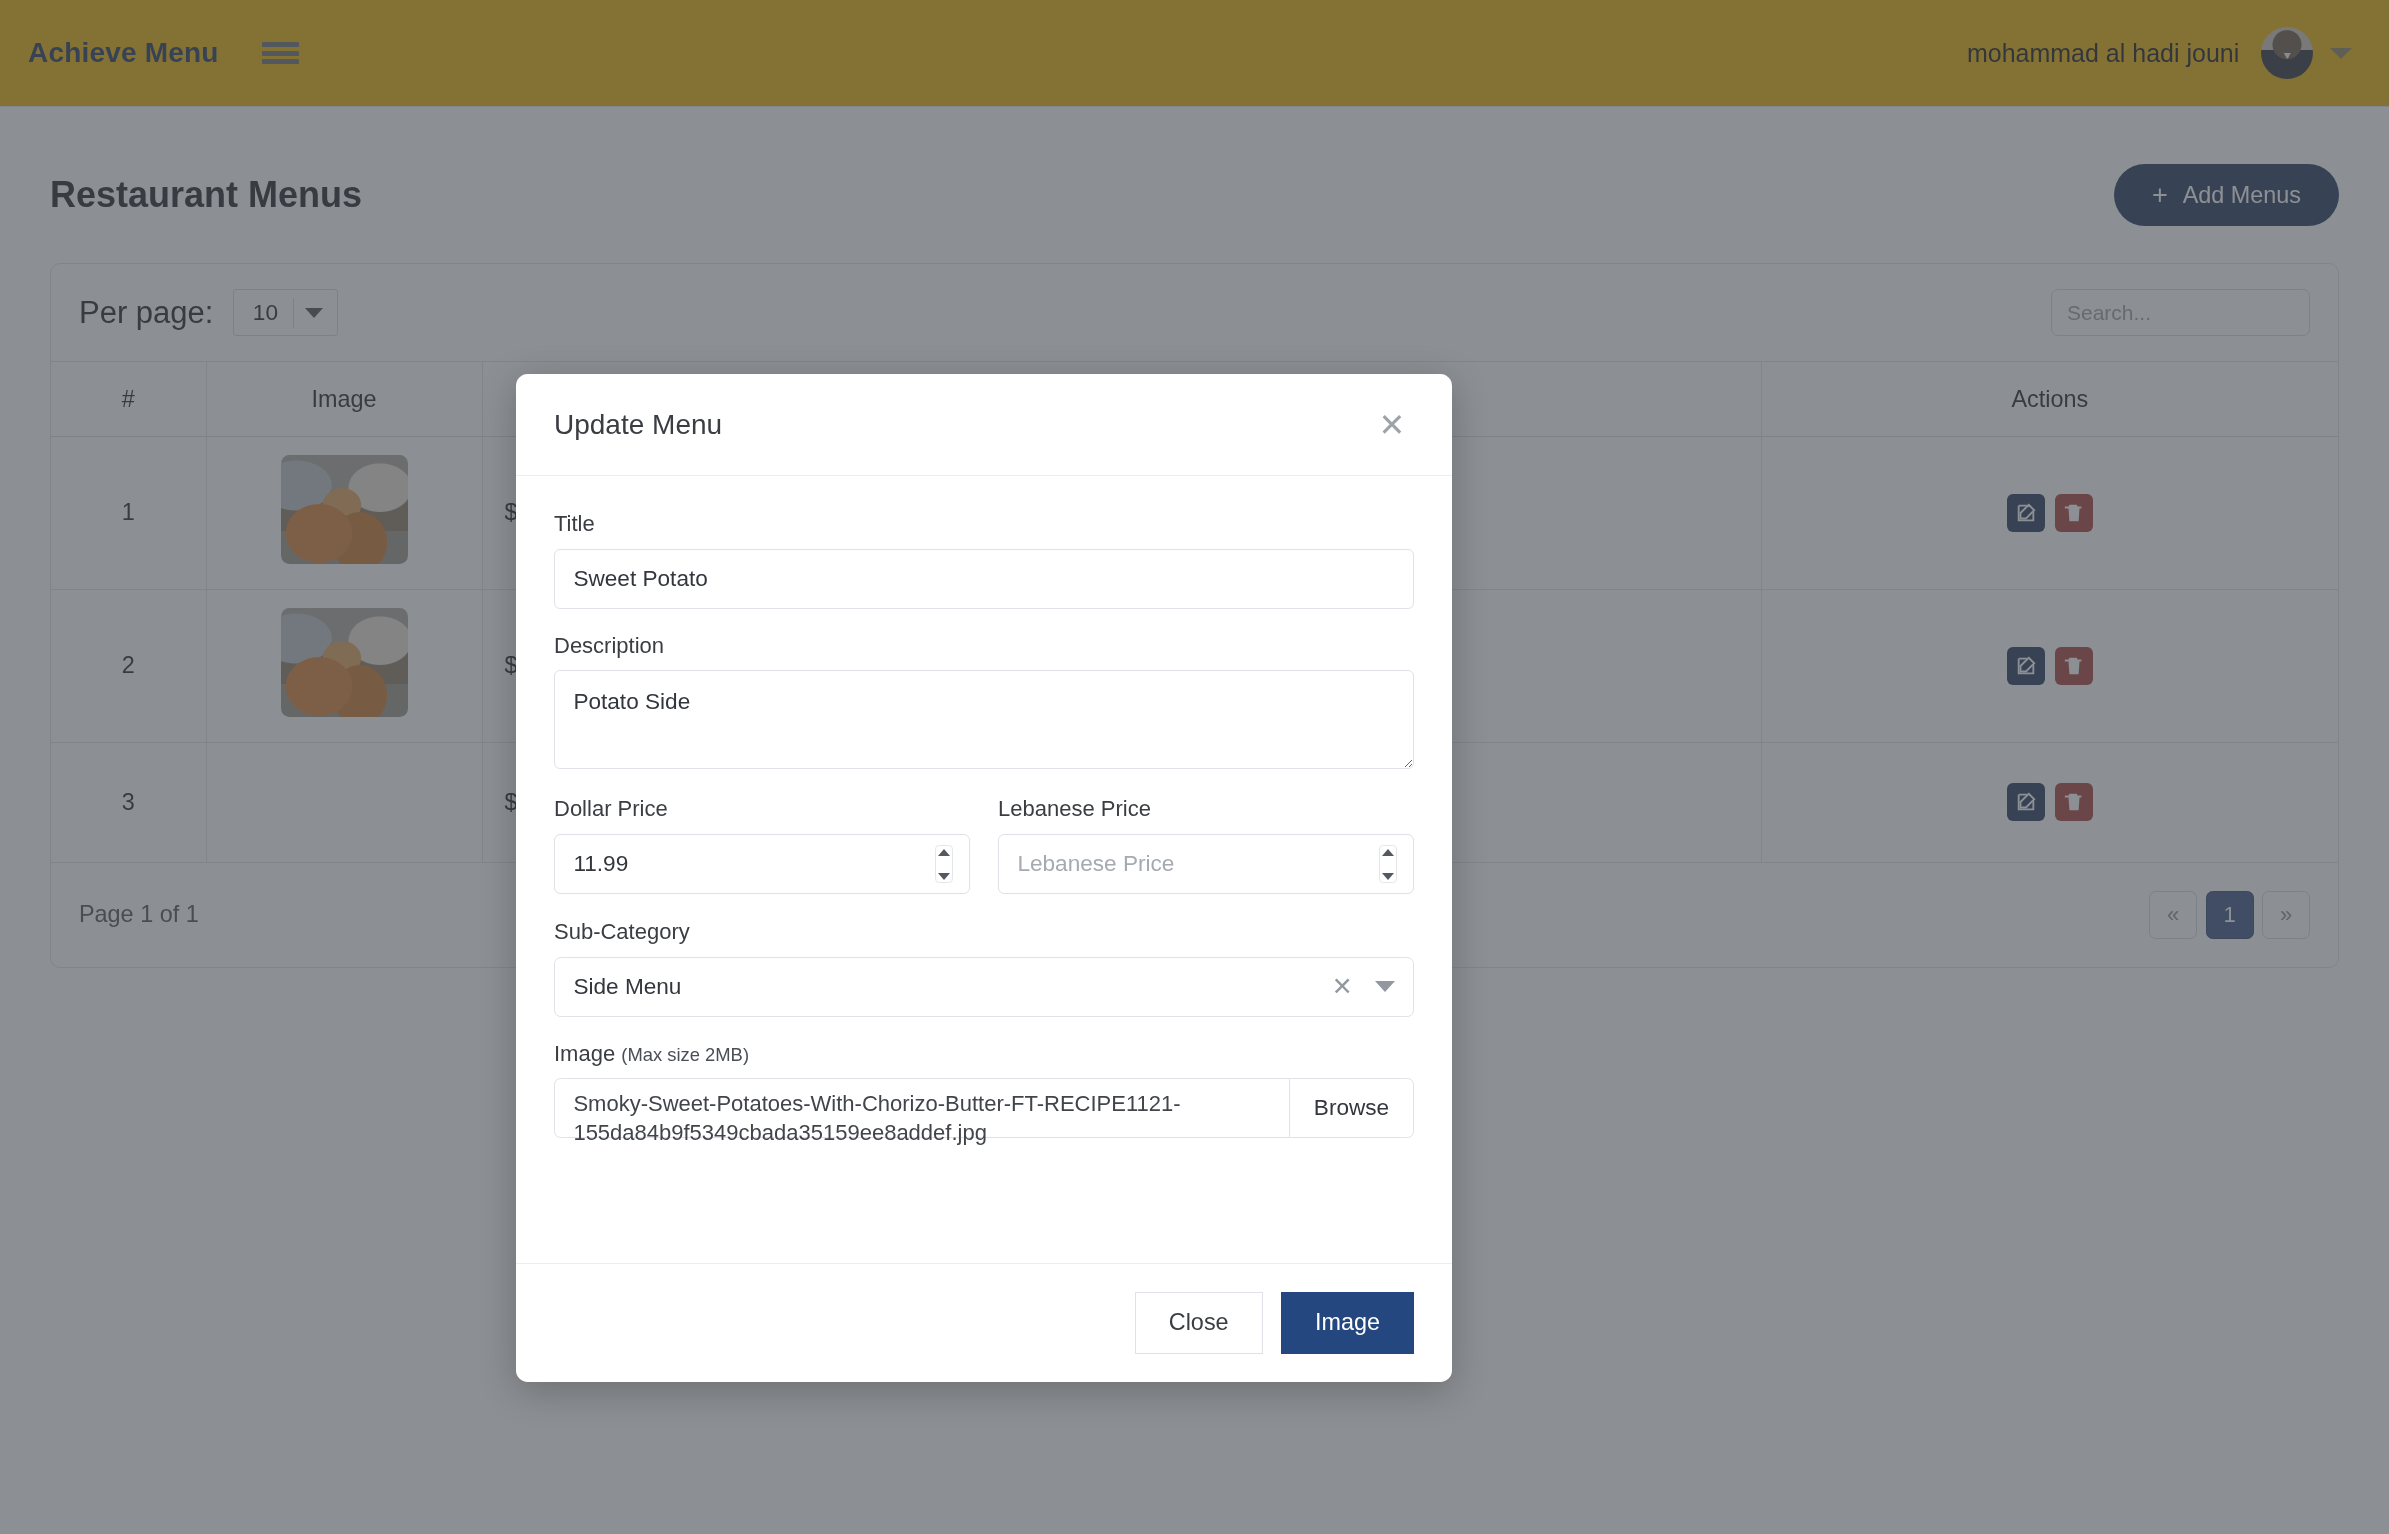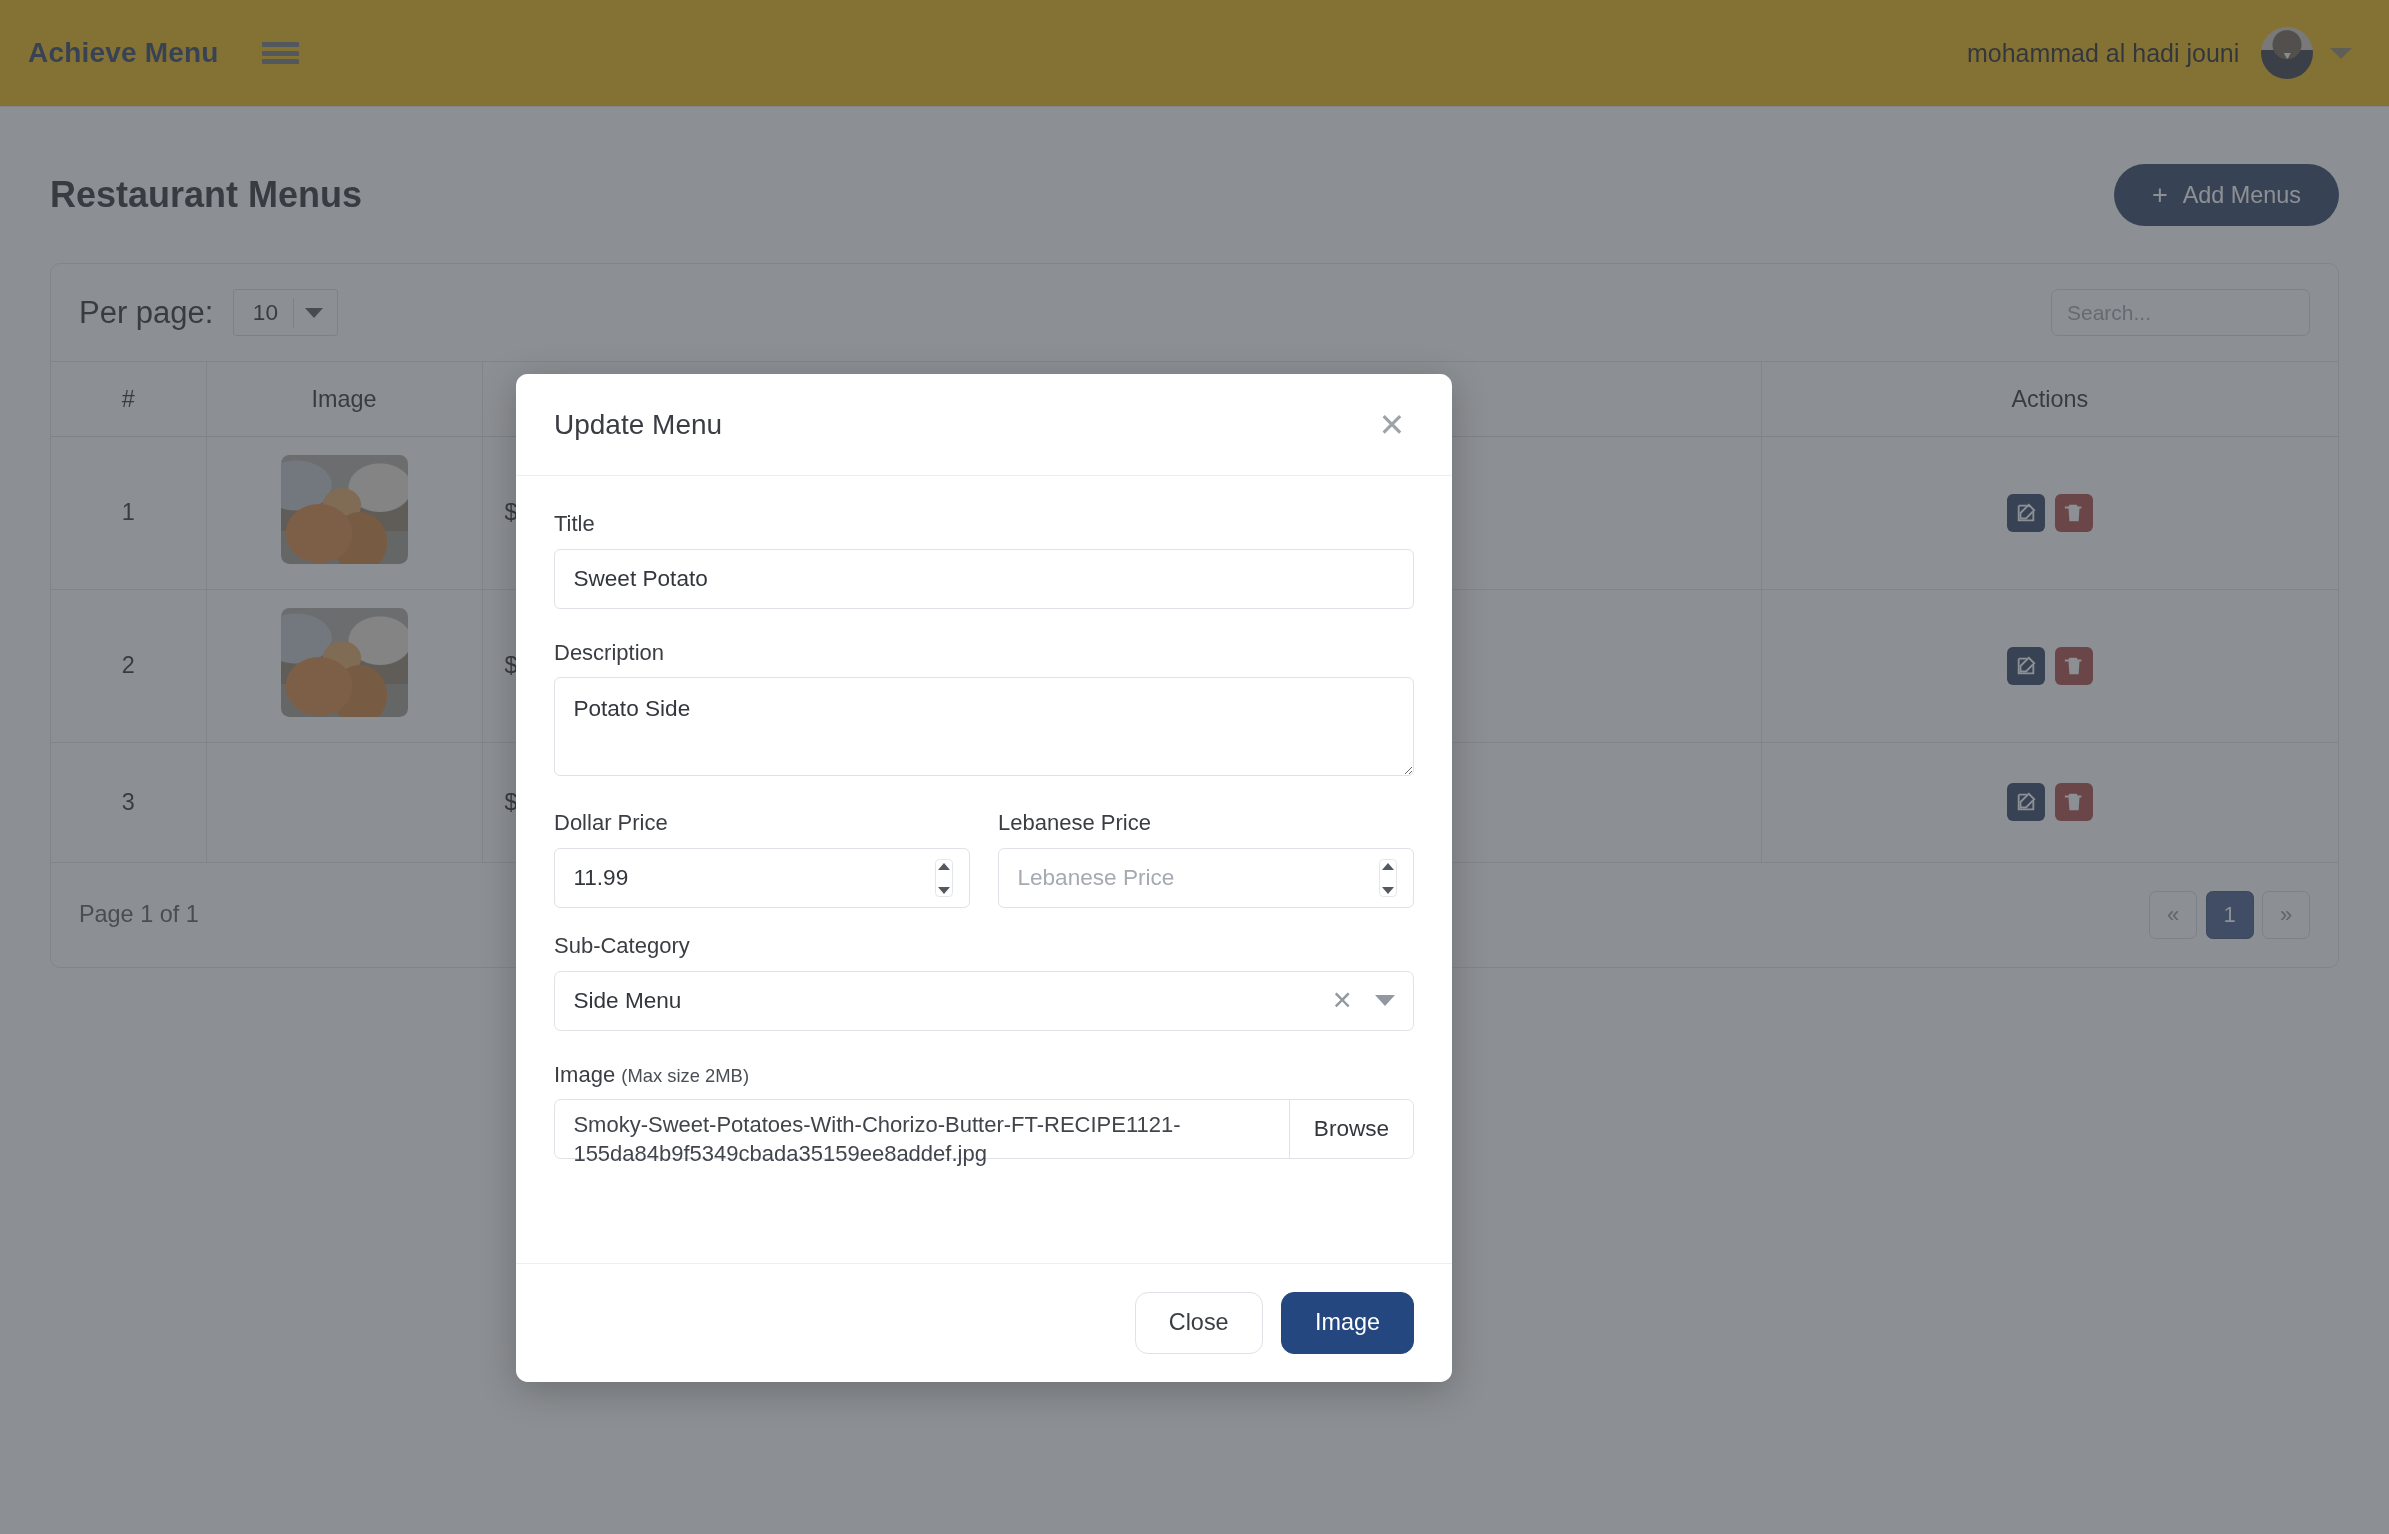--- a/index.html
+++ b/index.html
@@ -161,21 +161,21 @@
     border-bottom: 0.8px solid #eceef0;
   }
   .modal-title { font-size: 28px; color:#3a3d42; }
   .mh-spacer{flex:1;}
   .modal-close {
     background:none;border:none;cursor:pointer;
     font-size: 32px; line-height:1; color:#9ea3aa; font-family: inherit;
     padding: 3.3px 6.7px;
   }
   .modal-body { padding: 35px 38px 0 38px; flex:1; }
-  .field { margin-bottom: 31px; }
+  .field { margin-bottom: 24px; }
   .field-label { display:block; font-size: 22px; color:#3a3d42; margin-bottom: 11.7px; }
   .field-label .hint { font-size: 18.4px; color:#4a4e55; }
   .txt {
     width:100%; height: 60px;
     border:0.8px solid #dfe2e6; border-radius: 6px;
     font-size: 22.6px; font-family: inherit; color:#33373d;
     padding: 0 18.4px; background:#fff;
   }
   .txt::placeholder{ color:#a5aab1; }
   textarea.txt {
@@ -220,21 +220,21 @@
     display:flex; align-items:center; justify-content:center;
     font-size: 22.6px; color:#33373d; background:#fff; cursor:pointer;
     border-radius: 0 6.7px 6.7px 0;
   }
   .modal-foot {
     border-top:0.8px solid #eceef0;
     padding: 28px 38px;
     display:flex; justify-content:flex-end; gap: 18.4px;
   }
   .btn {
-    font-size: 23.4px; font-family: inherit; border-radius: 13px; cursor:pointer;
+    font-size: 23.4px; font-family: inherit; border-radius: 0; cursor:pointer;
     padding: 16.7px 33px;
   }
   .btn-close { background:#fff; color:#3a3d42; border:0.8px solid #dfe2e6; }
   .btn-update { background:#24477f; color:#fff; border:0.8px solid #24477f; }
 </style>
 </head>
 <body>
 
 <div id="page">
 

